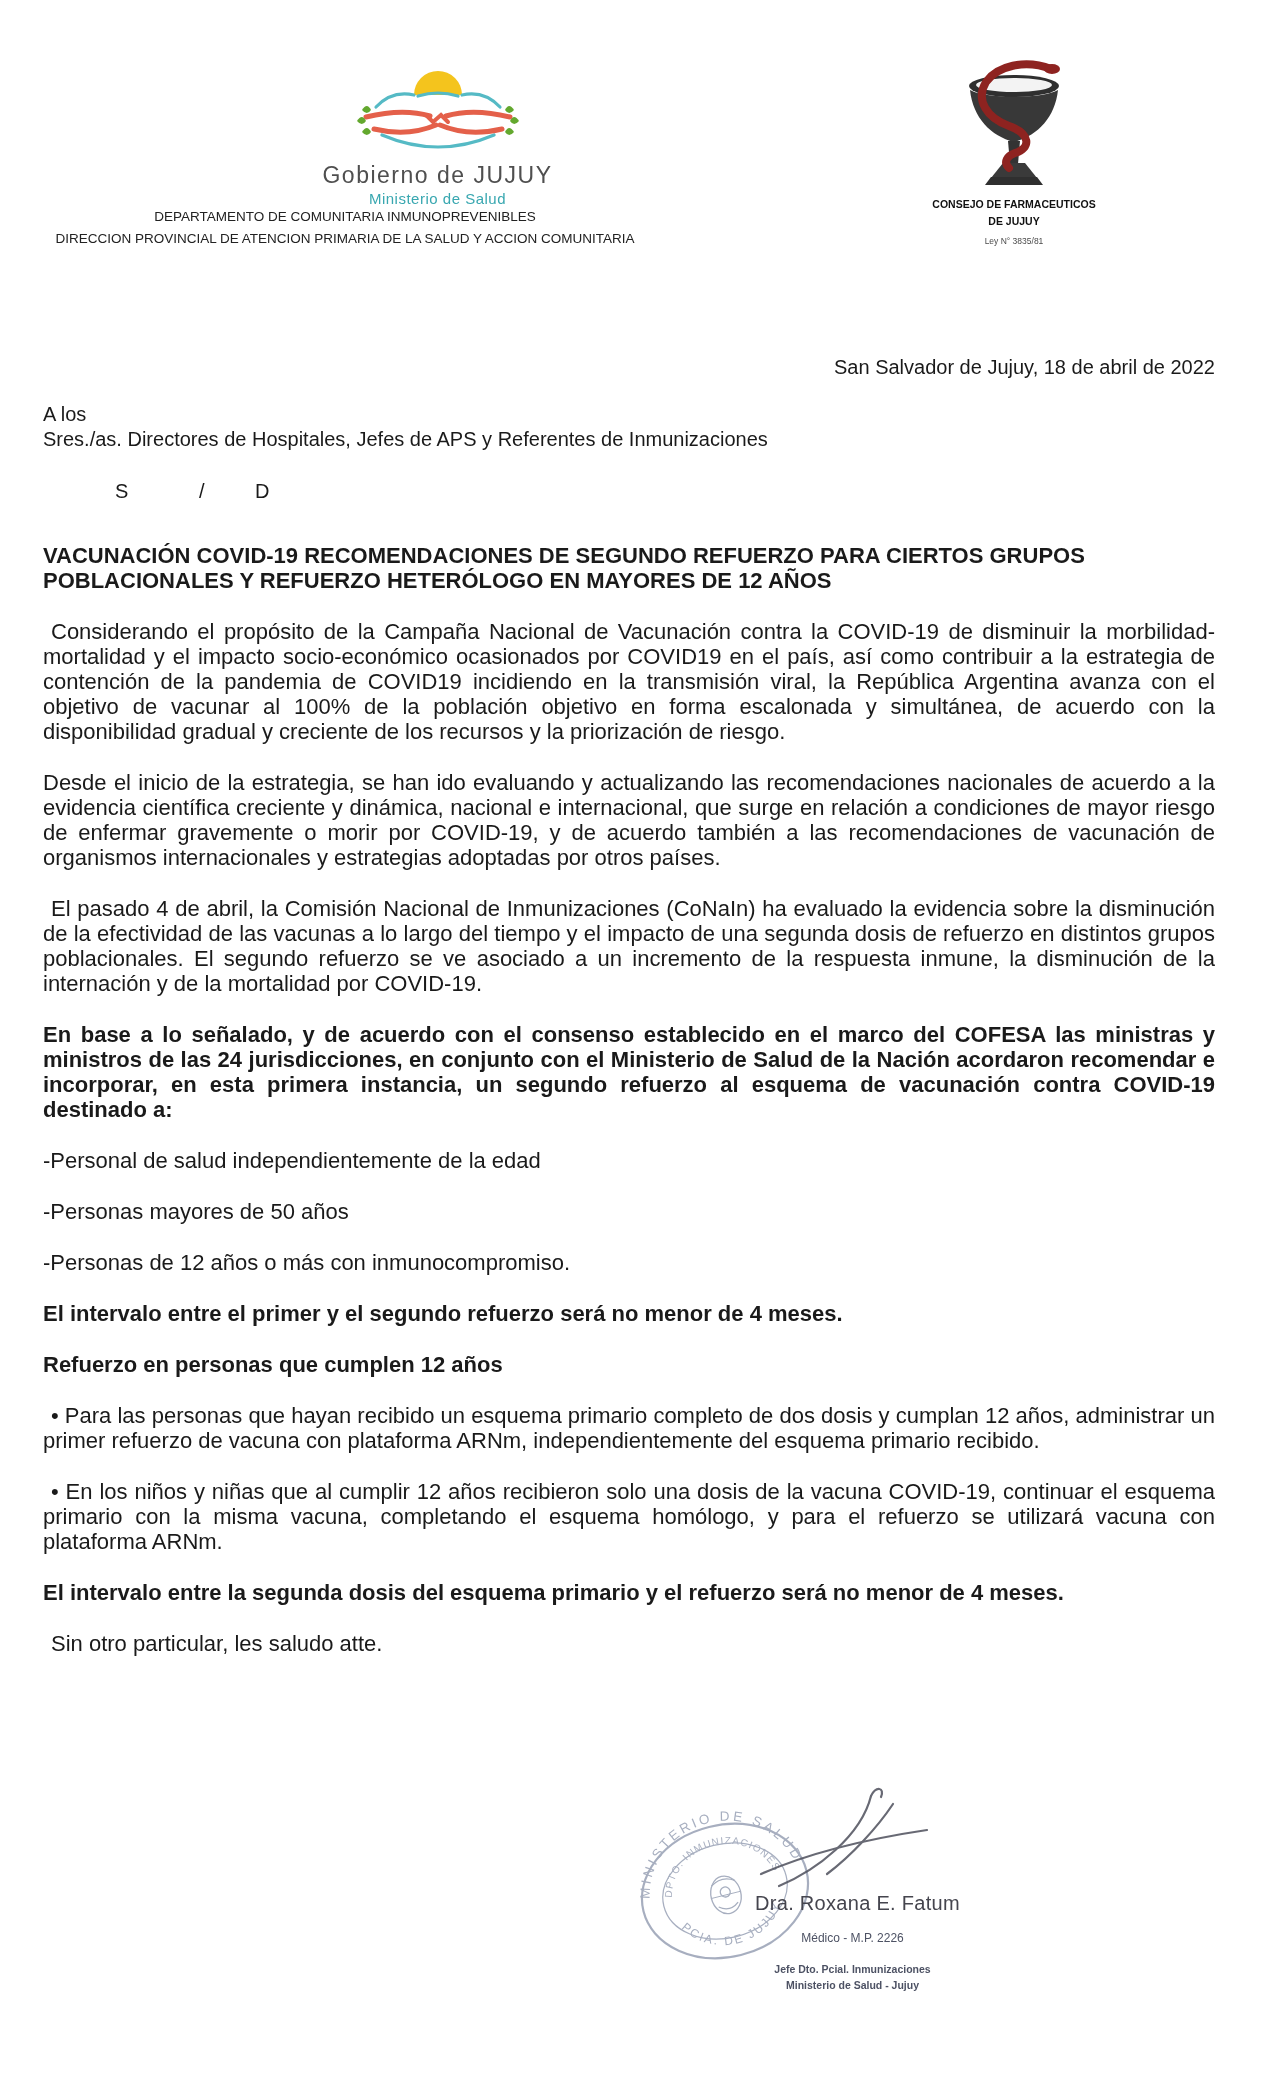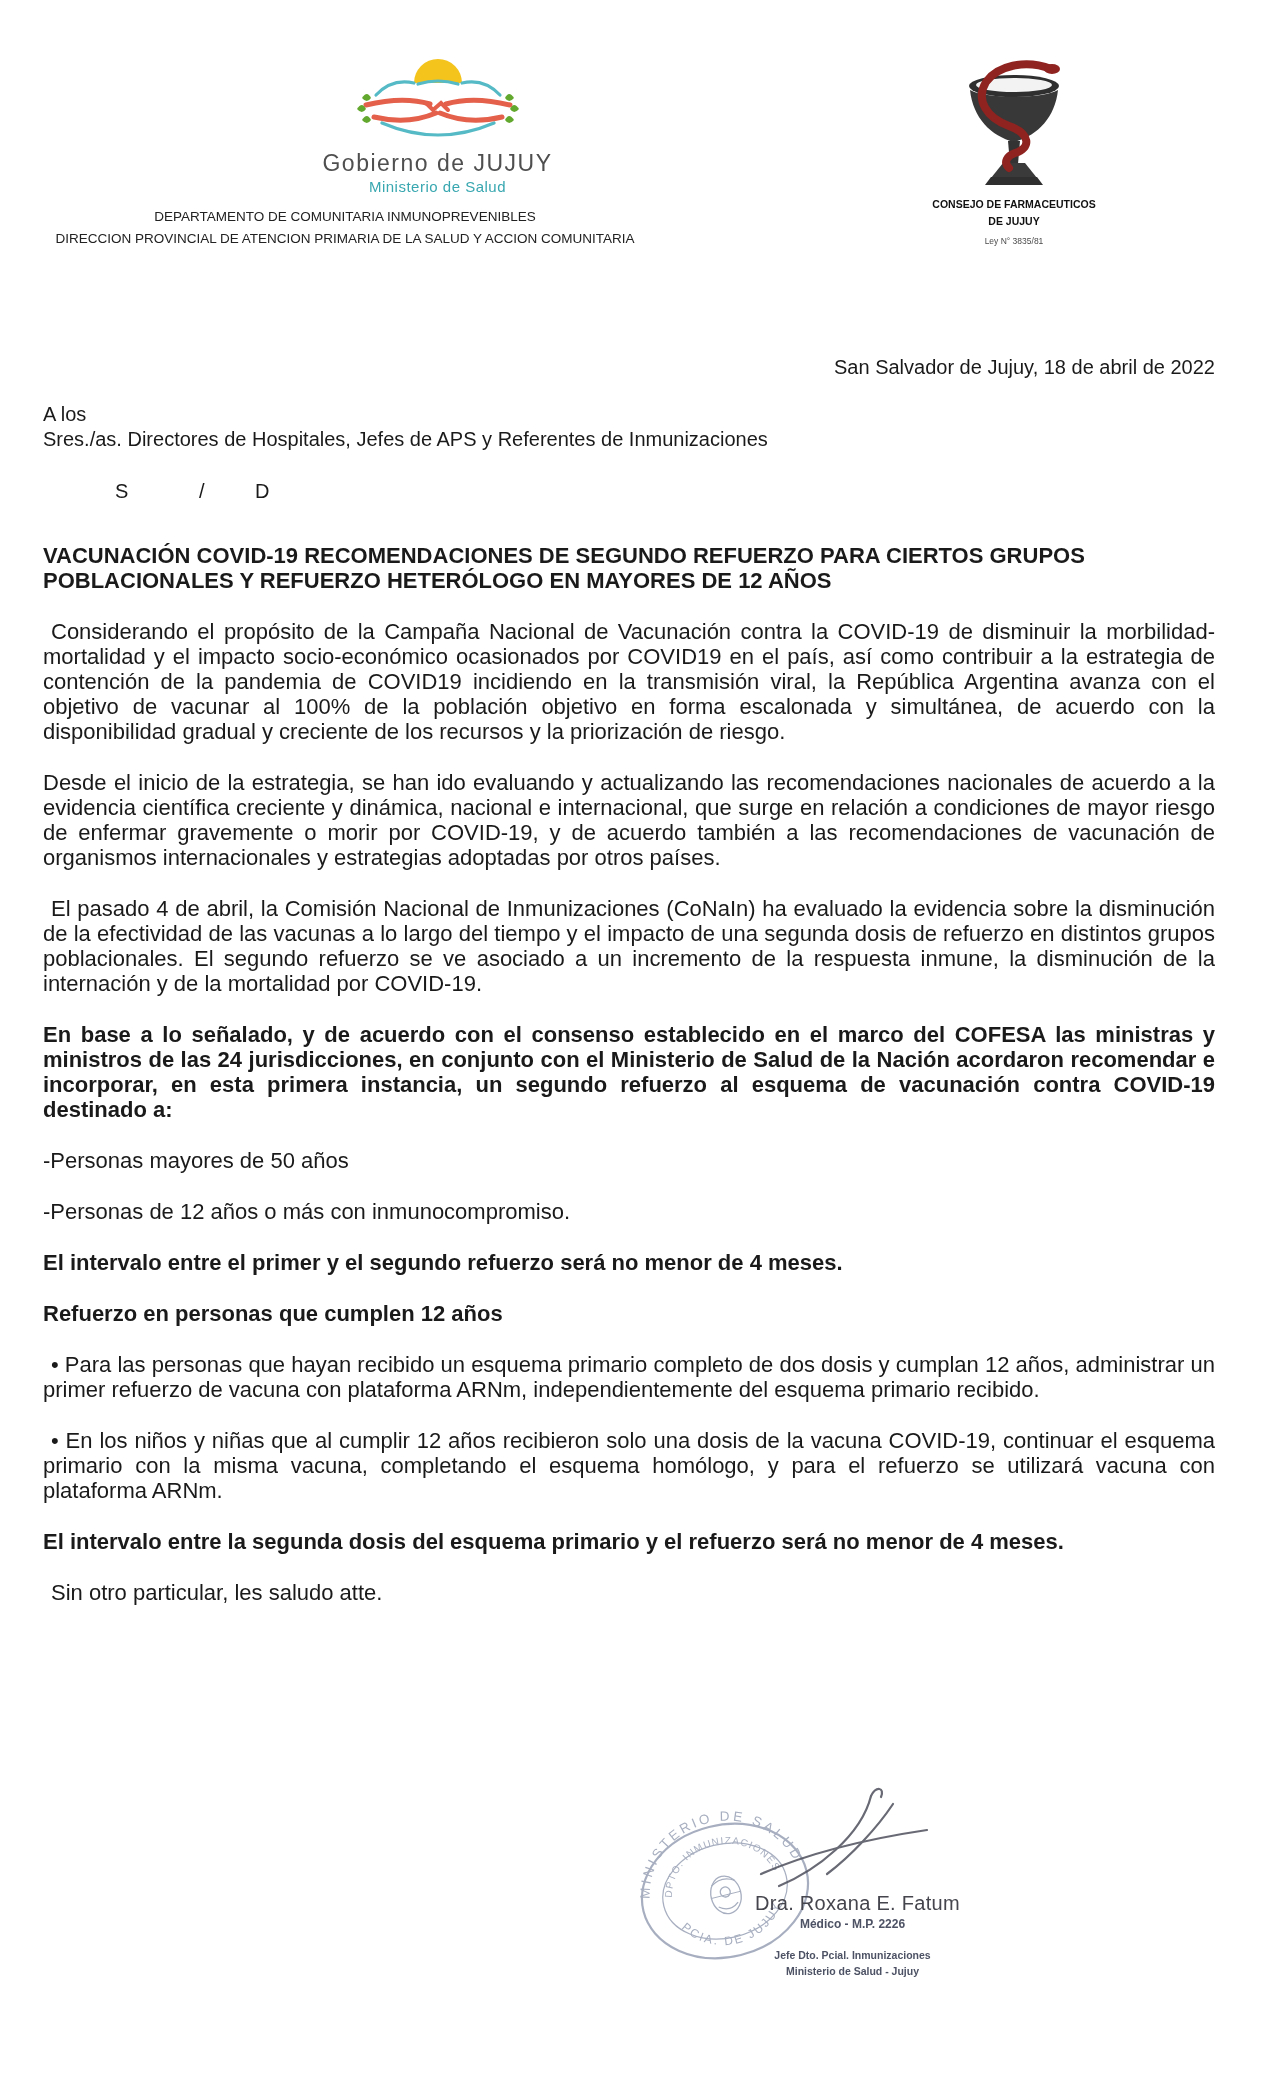--- a/index.html
+++ b/index.html
@@ -8,21 +8,21 @@
     position: relative;
     width: 1275px;
     height: 2100px;
     background: #ffffff;
     font-family: "Liberation Sans", "DejaVu Sans", sans-serif;
     color: #1a1a1a;
     overflow: hidden;
   }
 
   
-  .logo-left { position: absolute; left: 250px; top: 48px; width: 375px; text-align: center; }
+  .logo-left { position: absolute; left: 250px; top: 60px; width: 375px; text-align: center; }
   .logo-left svg { display: block; margin: 0 auto; }
   .gob-title { font-size: 23px; letter-spacing: 1.5px; color: #4f4f4f; margin-top: 2px; }
   .gob-sub   { font-size: 15px; letter-spacing: 0.5px; color: #38a7b0; margin-top: 1px; }
 
   .logo-right { position: absolute; left: 905px; top: 56px; width: 218px; text-align: center; }
   .logo-right svg { display: block; margin: 0 auto; }
   .farm-name { font-size: 10.5px; font-weight: 700; color: #111; line-height: 1.35; margin-top: 3px; }
   .farm-law  { font-size: 8.5px; color: #4a4a4a; margin-top: 8px; }
 
   .dept {
@@ -55,21 +55,21 @@
   .letter-body p.ind  { text-indent: 8px; }
   .letter-body p.item { text-align: left; }
 
   
   .stamp-wrap { position: absolute; left: 555px; top: 1778px; width: 430px; height: 230px; }
   .sig-text {
     position: absolute; left: 745px; top: 1892px; width: 215px;
     text-align: center; color: #4d5264;
   }
   .sig-name { font-size: 20px; letter-spacing: 0.3px; color: #45454e; text-align: right; }
-  .sig-cred { font-size: 12px; font-weight: 700; margin-top: 2px; }
+  .sig-cred { font-size: 12px; font-weight: 400; margin-top: 16px; }
   .sig-role { font-size: 10.5px; font-weight: 700; margin-top: 18px; }
   .sig-org  { font-size: 10.5px; font-weight: 700; margin-top: 4px; }
 </style>
 </head>
 <body>
 
 <div class="page">
 
   <div class="logo-left">
     <svg width="180" height="100" viewBox="0 0 180 100">
@@ -143,20 +143,21 @@
     <span class="sal-slash">/</span>
     <span class="sal-d">D</span>
   </div>
 
   <div class="letter-body">
     <div class="letter-title">VACUNACIÓN COVID-19 RECOMENDACIONES DE SEGUNDO REFUERZO PARA CIERTOS GRUPOS POBLACIONALES Y REFUERZO HETERÓLOGO EN MAYORES DE 12 AÑOS</div>
     <p class="ind">Considerando el propósito de la Campaña Nacional de Vacunación contra la COVID-19 de disminuir la morbilidad-mortalidad y el impacto socio-económico ocasionados por COVID19 en el país, así como contribuir a la estrategia de contención de la pandemia de COVID19 incidiendo en la transmisión viral, la República Argentina avanza con el objetivo de vacunar al 100% de la población objetivo en forma escalonada y simultánea, de acuerdo con la disponibilidad gradual y creciente de los recursos y la priorización de riesgo.</p>
     <p>Desde el inicio de la estrategia, se han ido evaluando y actualizando las recomendaciones nacionales de acuerdo a la evidencia científica creciente y dinámica, nacional e internacional, que surge en relación a condiciones de mayor riesgo de enfermar gravemente o morir por COVID-19, y de acuerdo también a las recomendaciones de vacunación de organismos internacionales y estrategias adoptadas por otros países.</p>
     <p class="ind">El pasado 4 de abril, la Comisión Nacional de Inmunizaciones (CoNaIn) ha evaluado la evidencia sobre la disminución de la efectividad de las vacunas a lo largo del tiempo y el impacto de una segunda dosis de refuerzo en distintos grupos poblacionales. El segundo refuerzo se ve asociado a un incremento de la respuesta inmune, la disminución de la internación y de la mortalidad por COVID-19.</p>
     <p class="bold">En base a lo señalado, y de acuerdo con el consenso establecido en el marco del COFESA las ministras y ministros de las 24 jurisdicciones, en conjunto con el Ministerio de Salud de la Nación acordaron recomendar e incorporar, en esta primera instancia, un segundo refuerzo al esquema de vacunación contra COVID-19 destinado a:</p>
+    <p class="item">-Personal de salud independientemente de la edad</p>
     <p class="item">-Personas mayores de 50 años</p>
     <p class="item">-Personas de 12 años o más con inmunocompromiso.</p>
     <p class="bold">El intervalo entre el primer y el segundo refuerzo será no menor de 4 meses.</p>
     <p class="bold">Refuerzo en personas que cumplen 12 años</p>
     <p class="ind">• Para las personas que hayan recibido un esquema primario completo de dos dosis y cumplan 12 años, administrar un primer refuerzo de vacuna con plataforma ARNm, independientemente del esquema primario recibido.</p>
     <p class="ind">• En los niños y niñas que al cumplir 12 años recibieron solo una dosis de la vacuna COVID-19, continuar el esquema primario con la misma vacuna, completando el esquema homólogo, y para el refuerzo se utilizará vacuna con plataforma ARNm.</p>
     <p class="bold">El intervalo entre la segunda dosis del esquema primario y el refuerzo será no menor de 4 meses.</p>
     <p class="ind">Sin otro particular, les saludo atte.</p>
   </div>
 

